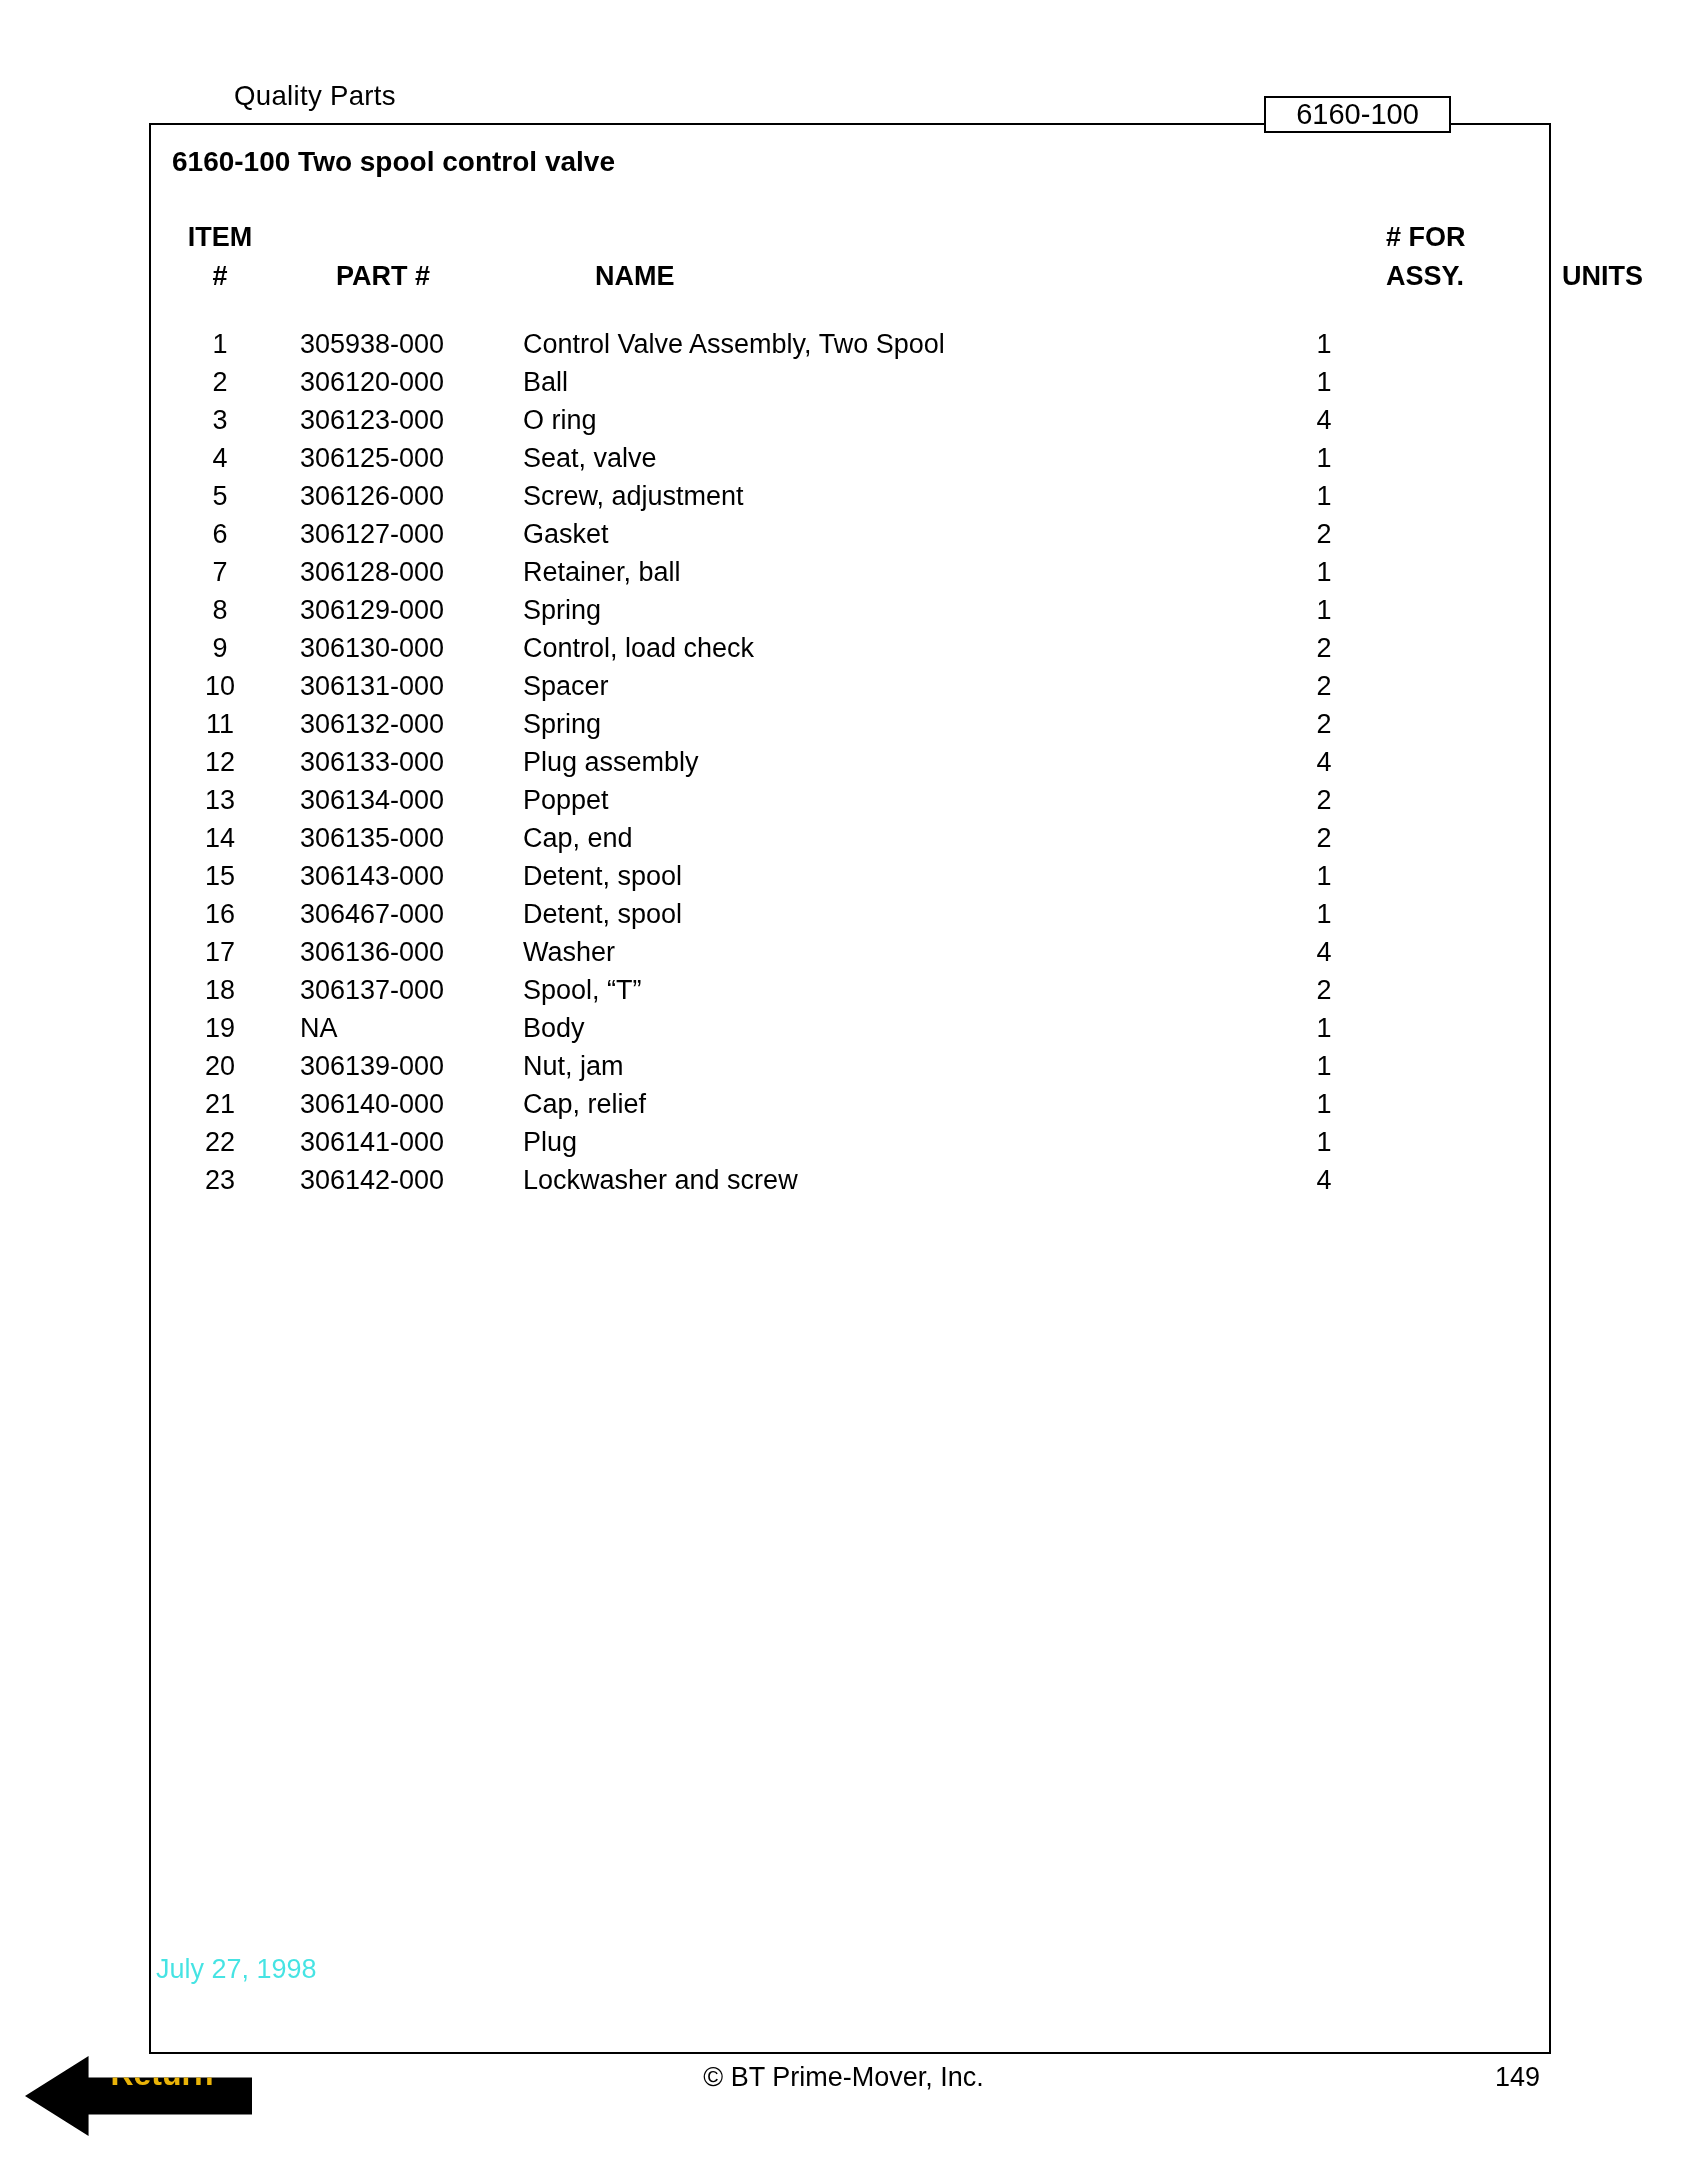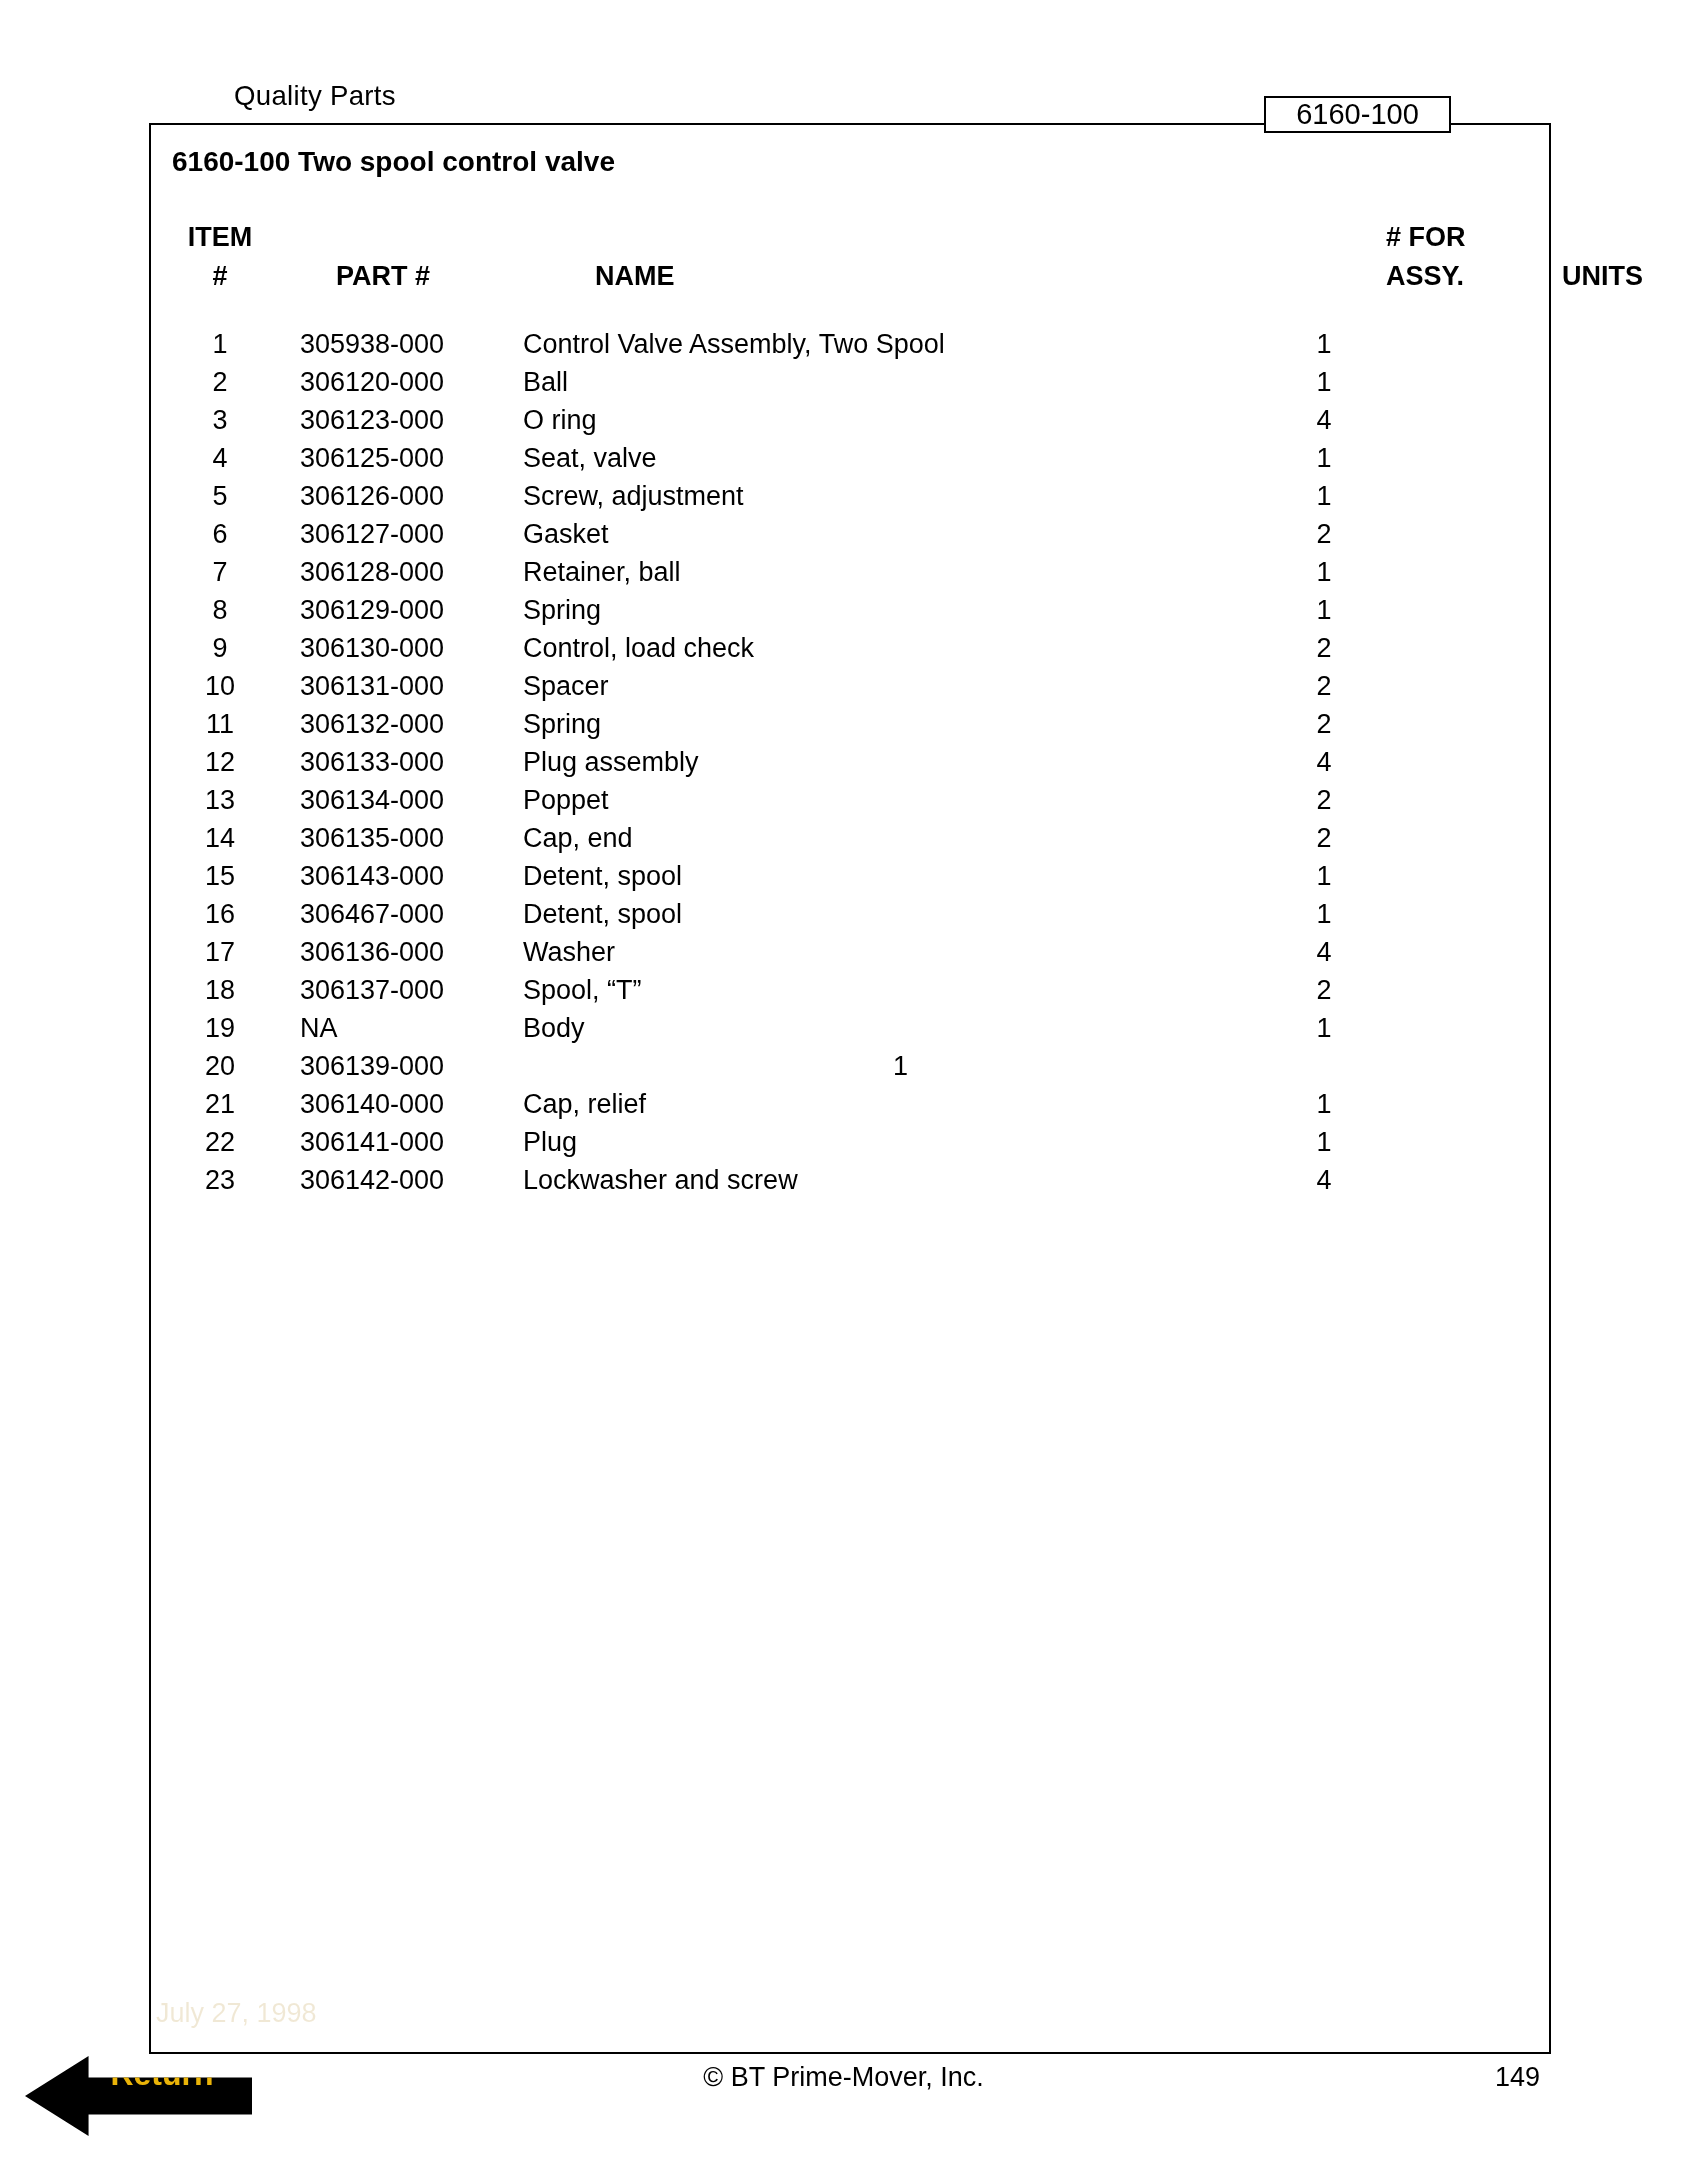--- a/index.html
+++ b/index.html
@@ -56,23 +56,23 @@
   }
   .t-row {
     height:38px;
     align-items:center;
     font-size:27px;
   }
   .c-item { text-align:center; }
   .c-qty  { text-align:center; }
 
   .footer-date {
-    position:absolute; left:156px; top:1998px;
+    position:absolute; left:156px; top:1954px;
     font-size:27px;
-    color:#0f172a; mix-blend-mode:difference;
+    color:#b91c1c; mix-blend-mode:difference;
     z-index:10; white-space:nowrap;
   }
   .footer-copy {
     position:absolute; left:0; top:2062px; width:1687px;
     text-align:center; font-size:27px; z-index:2;
   }
   .footer-page {
     position:absolute; right:147px; top:2062px;
     font-size:27px; z-index:2;
   }
@@ -264,20 +264,21 @@
     <div class="c-item">19</div>
     <div class="c-part-pad">NA</div>
     <div>Body</div>
     <div class="c-qty">1</div>
     <div class="c-units-pad"></div>
   </div>
 
   <div class="t-row grid-cols">
     <div class="c-item">20</div>
     <div class="c-part-pad">306139-000</div>
+    <div>Nut, jam</div>
     <div class="c-qty">1</div>
     <div class="c-units-pad"></div>
   </div>
 
   <div class="t-row grid-cols">
     <div class="c-item">21</div>
     <div class="c-part-pad">306140-000</div>
     <div>Cap, relief</div>
     <div class="c-qty">1</div>
     <div class="c-units-pad"></div>

